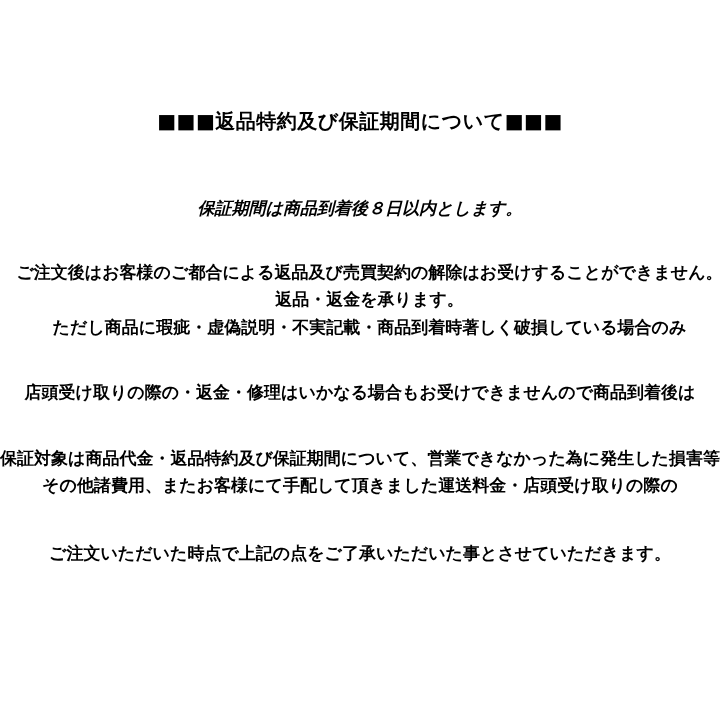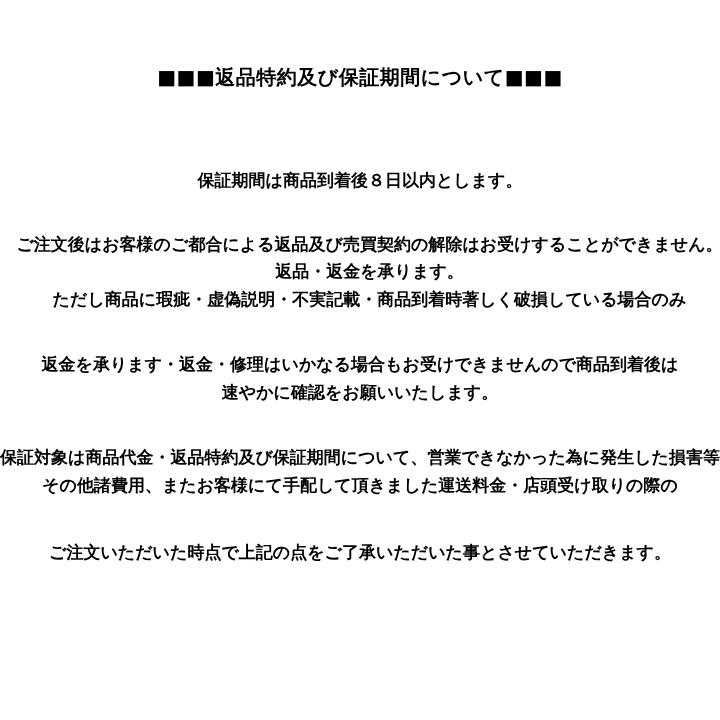--- a/index.html
+++ b/index.html
@@ -21,36 +21,37 @@
     box-sizing: border-box;
     display: flex;
     flex-direction: column;
     align-items: center;
   }
   .title {
     font-size: 20px;
     font-weight: bold;
     letter-spacing: 0.5px;
     text-align: center;
-    margin-top: 64px;
+    margin-top: 108px;
     white-space: nowrap;
   }
   .block {
     width: 100%;
     text-align: center;
     font-weight: bold;
     line-height: 1.62;
     white-space: nowrap;
   }
   .block .line {
     display: block;
   }
   .b-warranty {
     font-size: 17px;
-    margin-top: 76px;
+    margin-top: 60px;
+    font-style: italic;
   }
   .b-cancel {
     font-size: 17px;
     margin-top: 36px;
     margin-left: 19px;
   }
   .b-after {
     font-size: 17px;
     margin-top: 38px;
   }
@@ -74,22 +75,21 @@
     <span class="line">保証期間は商品到着後８日以内とします。</span>
   </div>
 
   <div class="block b-cancel">
     <span class="line">ご注文後はお客様のご都合による返品及び売買契約の解除はお受けすることができません。</span>
     <span class="line">返品・返金を承ります。</span>
     <span class="line">ただし商品に瑕疵・虚偽説明・不実記載・商品到着時著しく破損している場合のみ</span>
   </div>
 
   <div class="block b-after">
-    <span class="line">返金を承ります・返金・修理はいかなる場合もお受けできませんので商品到着後は</span>
-    <span class="line">速やかに確認をお願いいたします。</span>
+    <span class="line">店頭受け取りの際の・返金・修理はいかなる場合もお受けできませんので商品到着後は</span>
   </div>
 
   <div class="block b-scope">
     <span class="line">保証対象は商品代金・返品特約及び保証期間について、営業できなかった為に発生した損害等</span>
     <span class="line">その他諸費用、またお客様にて手配して頂きました運送料金・店頭受け取りの際の</span>
   </div>
 
   <div class="block b-consent">
     <span class="line">ご注文いただいた時点で上記の点をご了承いただいた事とさせていただきます。</span>
   </div>

